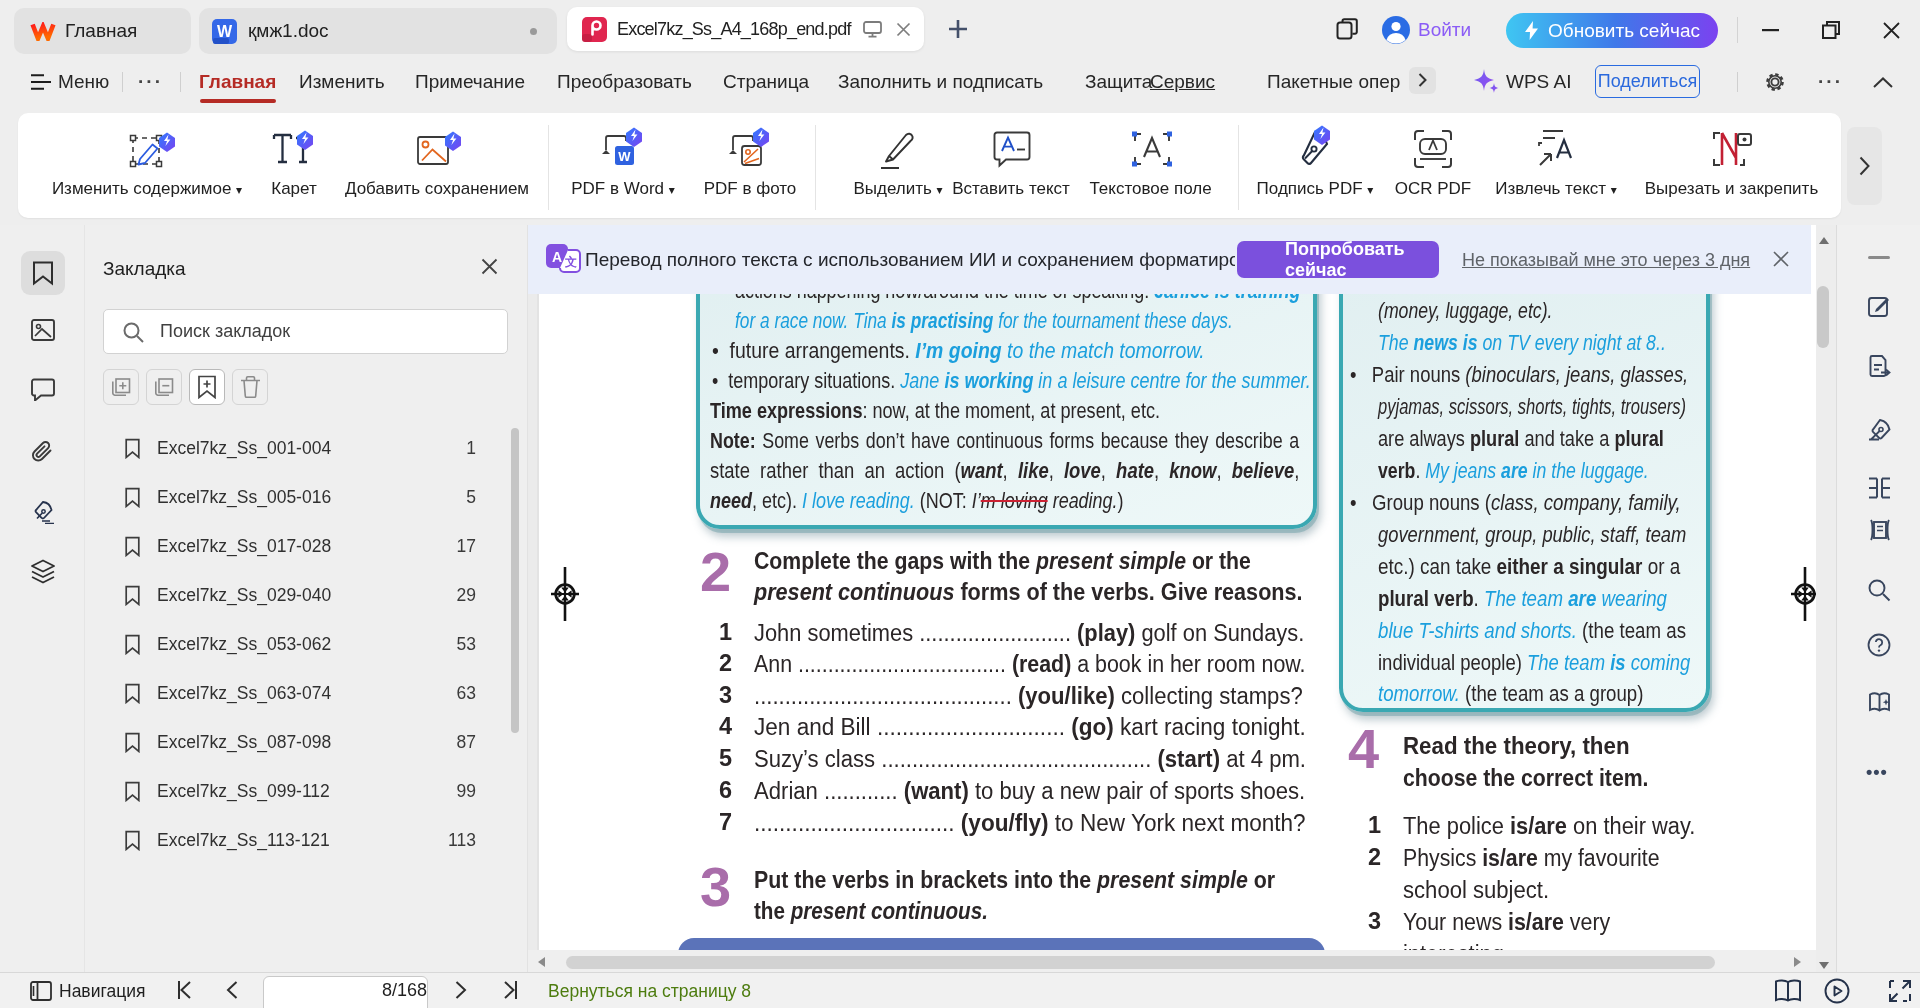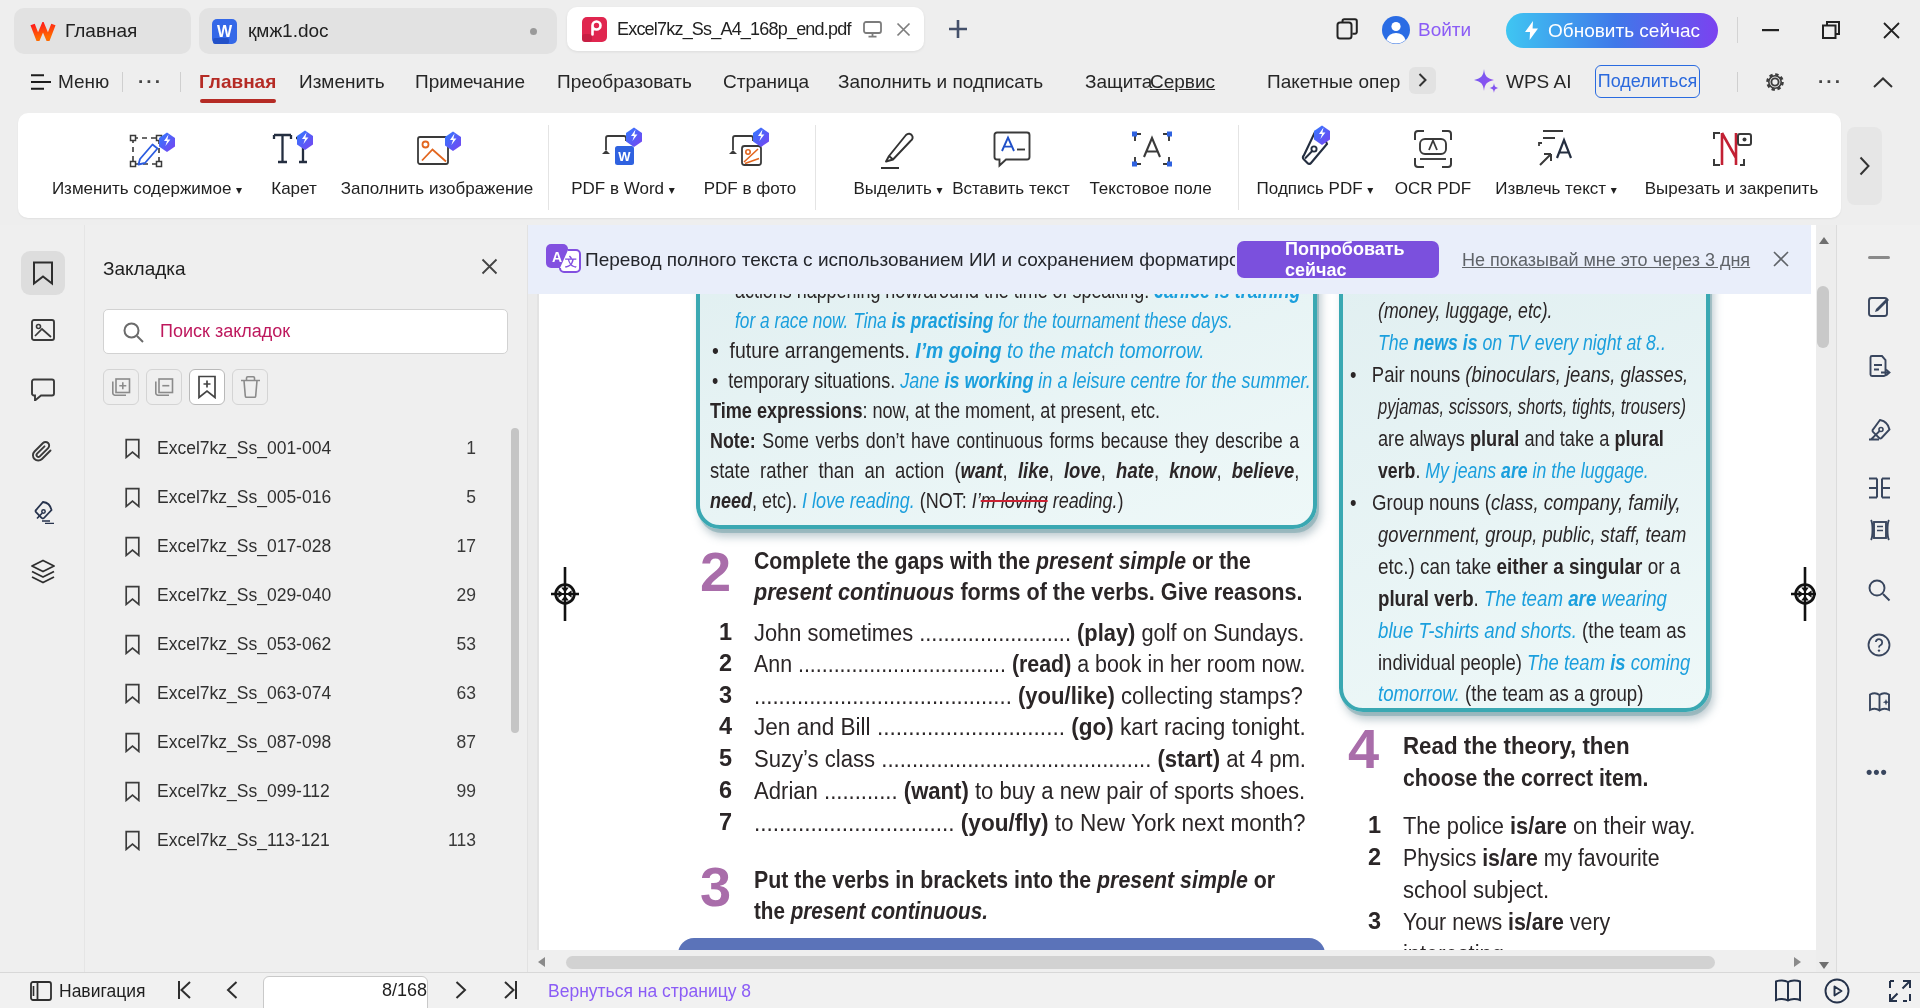--- a/index.html
+++ b/index.html
@@ -199,21 +199,21 @@
   </div>
   
   <div class="titem" style="left:319px;width:200px;">
     <svg class="abs" style="left:78px;top:13px;" width="52" height="46" viewBox="0 0 52 46">
       <rect x="3" y="11" width="30" height="27" rx="2" fill="none" stroke="#3a3a3a" stroke-width="1.8"></rect>
       <circle cx="10.5" cy="18.5" r="3" fill="none" stroke="#e2661f" stroke-width="1.8"></circle>
       <path d="M7 34.5 L17.5 23.5 L31 35.5" fill="none" stroke="#e2661f" stroke-width="1.8"></path>
       <path d="M30 11 l8-5.5 8 5.5 v8.5 l-8 5.5 -8-5.5 Z" fill="url(#hexg)"></path>
       <path d="M39.5 7.5 l-4.5 6.5 h3 l-1.6 5 5-6.6 h-3 Z" fill="#fff"></path>
     </svg>
-    <div class="tlabel">Заполнить изображение</div>
+    <div class="tlabel">Добавить сохранением</div>
   </div>
   <div class="tdiv" style="left:530px;"></div>
   
   <div class="titem" style="left:540px;width:130px;">
     <svg class="abs" style="left:40px;top:13px;" width="52" height="46" viewBox="0 0 52 46">
       <path d="M8 24 v-12 a2 2 0 0 1 2-2 h16 a2 2 0 0 1 2 2 v3" fill="none" stroke="#3a3a3a" stroke-width="1.8"></path>
       <path d="M8 24 l-4 4 h8 Z" fill="#3a3a3a"></path>
       <rect x="17" y="20" width="19" height="19" rx="2.5" fill="#2f62e0"></rect>
       <text x="26.5" y="34.5" font-size="13" font-weight="bold" fill="#fff" text-anchor="middle" font-family="Liberation Sans">W</text>
       <path d="M28 7 l8-5.5 8 5.5 v8.5 l-8 5.5 -8-5.5 Z" fill="url(#hexg)"></path>
@@ -342,21 +342,21 @@
 <div id="panel">
   <div class="abs" style="left:18px;top:33px;font-size:19px;color:#1f1f1f;">Закладка</div>
   <svg class="abs" style="left:396px;top:33px;" width="17" height="17" viewBox="0 0 17 17">
     <path d="M1.5 1.5 L15.5 15.5 M15.5 1.5 L1.5 15.5" stroke="#444" stroke-width="1.8"></path>
   </svg>
   <div class="abs" style="left:18px;top:84px;width:405px;height:45px;background:#fff;border:1px solid #d2d2d2;border-radius:5px;"></div>
   <svg class="abs" style="left:38px;top:97px;" width="21" height="21" viewBox="0 0 21 21">
     <circle cx="8.5" cy="8.5" r="7" fill="none" stroke="#6b6b6b" stroke-width="2"></circle>
     <path d="M14 14 L20 20" stroke="#6b6b6b" stroke-width="2"></path>
   </svg>
-  <div class="abs" style="left:75px;top:96px;font-size:18px;color:#be185d;">Поиск закладок</div>
+  <div class="abs" style="left:75px;top:96px;font-size:18px;color:#404040;">Поиск закладок</div>
 
   <div class="abs" style="left:18px;top:144px;width:36px;height:36px;border:1px solid #d4d4d4;border-radius:6px;"></div>
   <div class="abs" style="left:61px;top:144px;width:36px;height:36px;border:1px solid #d4d4d4;border-radius:6px;"></div>
   <div class="abs" style="left:104px;top:144px;width:36px;height:36px;background:#fff;border:1px solid #b9b9b9;border-radius:6px;"></div>
   <div class="abs" style="left:147px;top:144px;width:36px;height:36px;border:1px solid #d4d4d4;border-radius:6px;"></div>
   <svg class="abs" style="left:25px;top:151px;" width="22" height="22" viewBox="0 0 22 22">
     <rect x="6" y="3" width="13.5" height="13.5" stroke="#8b8b8b" stroke-width="1.6" fill="none"></rect>
     <path d="M12.8 6.2 v7 M9.3 9.7 h7" stroke="#8b8b8b" stroke-width="1.6"></path>
     <path d="M2.8 5.5 V17 a2.2 2.2 0 0 0 2.2 2.2 H16" stroke="#8b8b8b" stroke-width="1.6" fill="none"></path>
   </svg>
@@ -599,21 +599,21 @@
   <svg class="abs" style="left:226px;top:7px;" width="12" height="20" viewBox="0 0 12 20">
     <path d="M10.5 2 L2 10 L10.5 18" stroke="#2e2e2e" stroke-width="2" fill="none"></path>
   </svg>
   <div class="abs" style="left:263px;top:3px;width:165px;height:44px;background:#fff;border:1px solid #c9c9c9;border-radius:6px;text-align:right;font-size:18px;color:#1f1f1f;line-height:26px;">8/168</div>
   <svg class="abs" style="left:455px;top:7px;" width="12" height="20" viewBox="0 0 12 20">
     <path d="M1.5 2 L10 10 L1.5 18" stroke="#2e2e2e" stroke-width="2" fill="none"></path>
   </svg>
   <svg class="abs" style="left:503px;top:7px;" width="15" height="20" viewBox="0 0 15 20">
     <path d="M13 1 V19 M2 2 L10.5 10 L2 18" stroke="#2e2e2e" stroke-width="2" fill="none"></path>
   </svg>
-  <div class="abs" style="left:548px;top:8px;font-size:17.5px;color:#8b5cf6;">Вернуться на страницу 8</div>
+  <div class="abs" style="left:548px;top:8px;font-size:17.5px;color:#4d7c0f;">Вернуться на страницу 8</div>
   <svg class="abs" style="left:1774px;top:6px;" width="28" height="24" viewBox="0 0 28 24">
     <path d="M14 3 C11 1 5 1 2 2.5 V21 c3-1.5 9-1.5 12 0.5 c3-2 9-2 12-0.5 V2.5 C23 1 17 1 14 3 v18.5" fill="none" stroke="#25324a" stroke-width="2"></path>
   </svg>
   <svg class="abs" style="left:1824px;top:5px;" width="26" height="26" viewBox="0 0 26 26">
     <circle cx="13" cy="13" r="11.5" fill="none" stroke="#25324a" stroke-width="1.9"></circle>
     <path d="M10.5 8.5 L17.5 13 L10.5 17.5 Z" fill="none" stroke="#25324a" stroke-width="1.9" stroke-linejoin="round"></path>
   </svg>
   <svg class="abs" style="left:1888px;top:6px;" width="24" height="24" viewBox="0 0 24 24">
     <path d="M15 2 h7 v7 M22 2 l-7.5 7.5 M9 22 H2 v-7 M2 22 l7.5-7.5 M2 9 V2 h0 M22 15 v7 h0" stroke="#25324a" stroke-width="2" fill="none"></path>
     <path d="M2 9 V2 h7 M15 22 h7 v-7" stroke="#25324a" stroke-width="2" fill="none" stroke-dasharray="4 3"></path>

